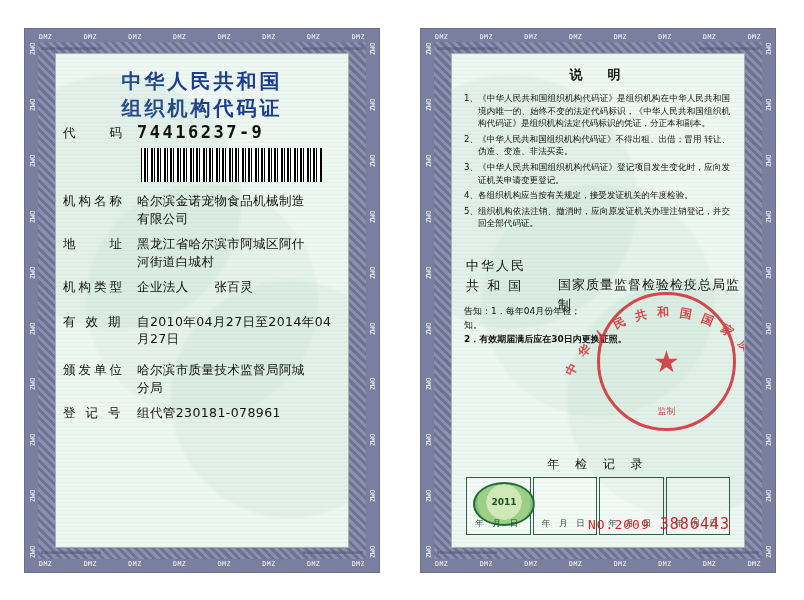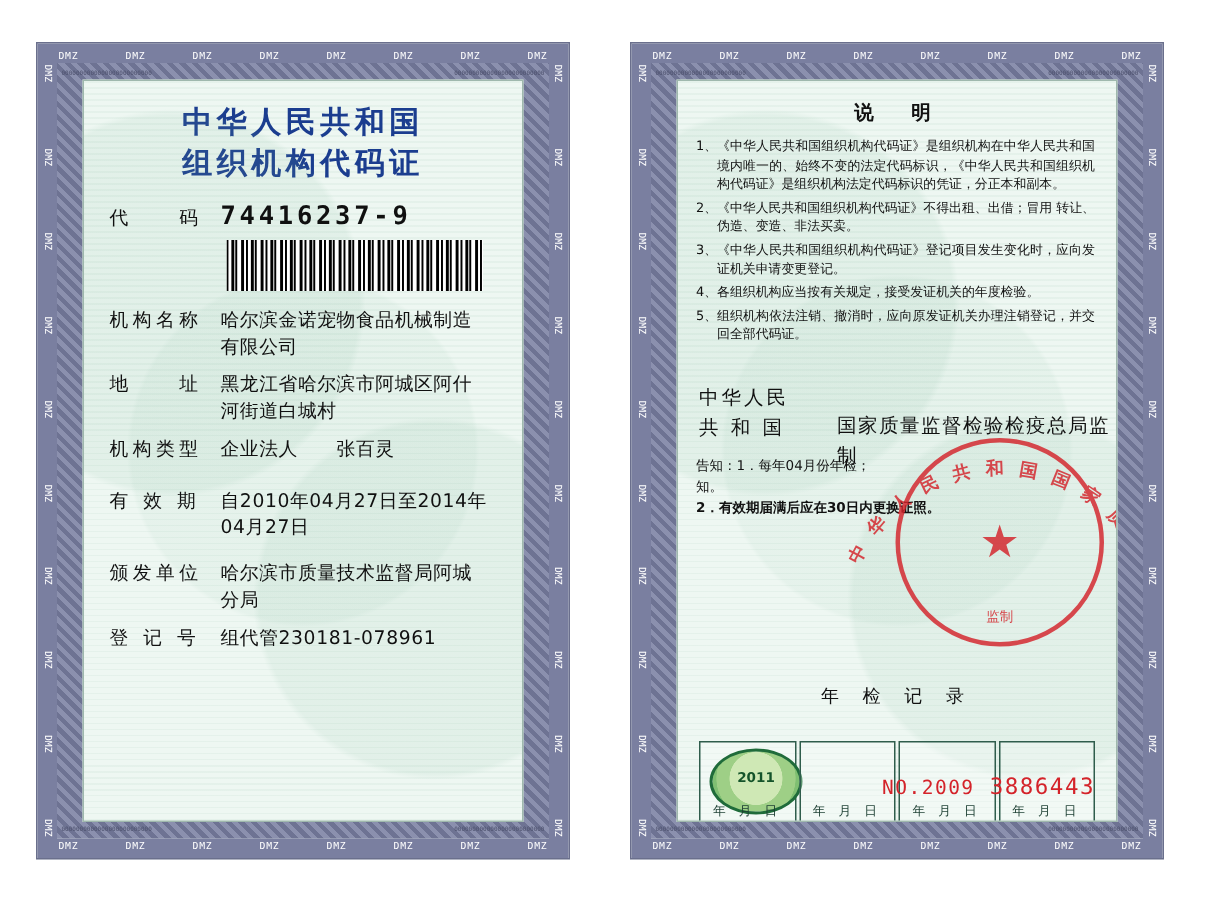--- a/index.html
+++ b/index.html
@@ -96,22 +96,22 @@
   .title{
     text-align:center;
     color:#1b3d8f;
     font-weight:bold;
     letter-spacing:3px;
     font-size:20px;
     line-height:27px;
     margin-top:14px;
   }
   .fields{
-    margin-top:14px;
-    padding:0 12px 0 17px;
+    margin-top:2px;
+    padding:0 12px 0 7px;
     position:relative;
     z-index:2;
   }
   .row{
     display:flex;
     align-items:flex-start;
     margin-bottom:7px;
     font-size:12.5px;
     color:#101010;
   }
@@ -222,21 +222,21 @@
   .annual{
     position:absolute;
     left:14px;right:14px;top:402px;
     z-index:2;
   }
   .annual-title{
     text-align:center;
     font-size:12px;
     letter-spacing:6px;
     color:#111;
-    margin-bottom:21px;
+    margin-bottom:4px;
   }
   .boxes{
     display:flex;
     gap:2px;
   }
   .abox{
     flex:1;
     height:56px;
     border:1px solid #2f5d4c;
     position:relative;

